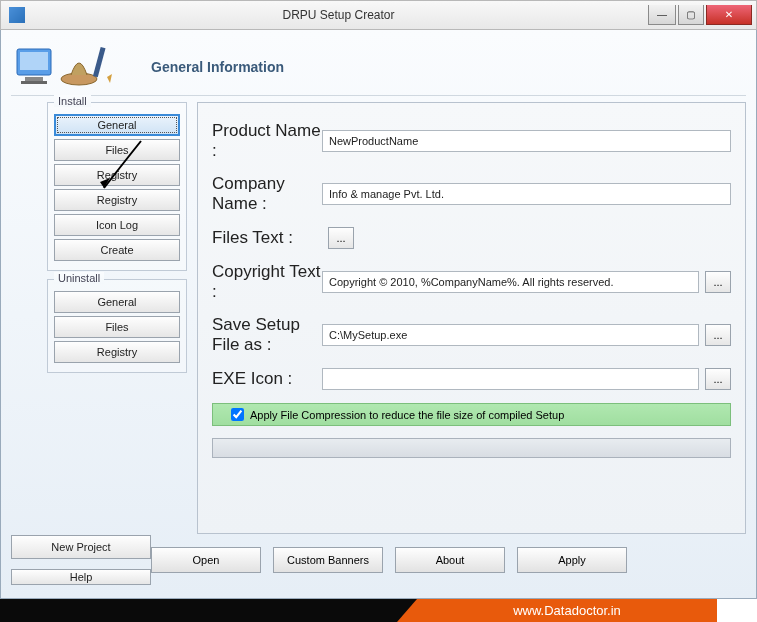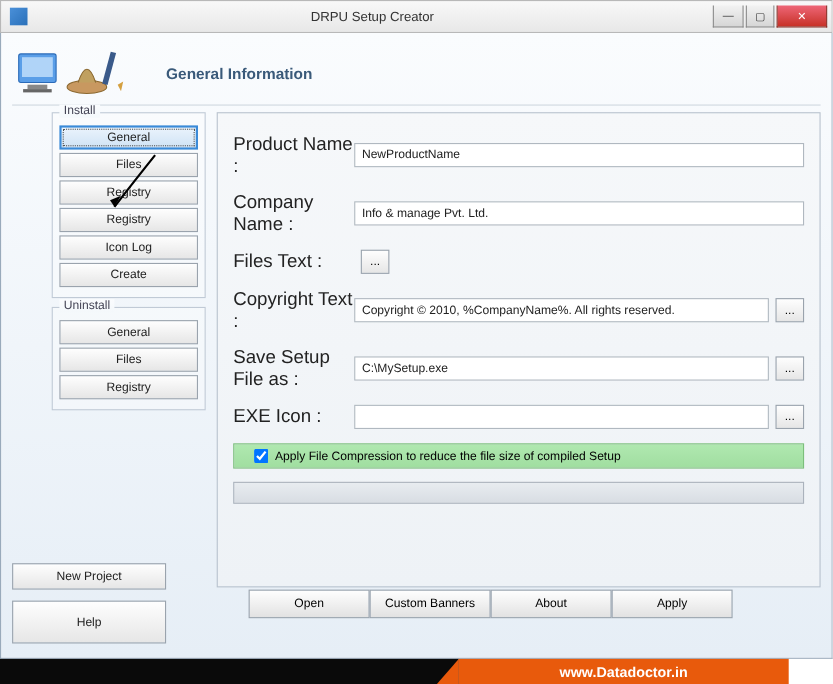--- a/index.html
+++ b/index.html
@@ -42,30 +42,30 @@
 .browsebtn { width:26px; height:22px; margin-left:6px; background:linear-gradient(#fefefe,#e6e6e6); border:1px solid #9aa3ad; font-size:11px; cursor:pointer; }
 
 .compressrow { display:flex; align-items:flex-end; background:linear-gradient(#b0e8b0,#a0dea0); border:1px solid #7cbf7c; padding:4px 18px; font-size:11px; margin-top:8px; }
 .compressrow input { margin-right:6px; }
 
 .progress { height:20px; border:1px solid #aab2bc; background:linear-gradient(#e8ecf0,#d8dde3); margin-top:12px; }
 
 
 .footer { position:absolute; bottom:10px; left:10px; right:15px; display:flex; align-items:center; }
 .footer-left { display:flex; flex-direction:column; gap:4px; width:140px; }
-.footer-right { flex:1; display:flex; justify-content:center; }
+.footer-right { flex:1; display:flex; justify-content:flex-start; gap:12px; }
 .bigbtn { width:110px; height:26px; background:linear-gradient(#fefefe,#e2e2e2); border:1px solid #9aa3ad; font-size:11px; cursor:pointer; }
 
 
 .arrow { position:absolute; top:106px; left:95px; width:60px; height:60px; pointer-events:none; z-index:10; }
 
 
 .bottombar { position:absolute; bottom:0; left:0; right:0; height:23px; display:flex; }
 .bb-black { flex:1; background:#0a0a0a; }
-.bb-orange { width:300px; background:#e85a0c; color:#fff; display:flex; align-items:center; justify-content:center; font-size:13px; font-weight:bold; position:relative; }
+.bb-orange { width:300px; background:#e85a0c; color:#fff; display:flex; align-items:center; justify-content:center; font-size:13px; font-weight:normal; position:relative; }
 .bb-orange::before { content:""; position:absolute; left:-20px; top:0; width:0; height:0; border-top:23px solid transparent; border-right:20px solid #e85a0c; }
 .bb-white { width:40px; background:#fff; }
 </style>
 </head>
 <body>
 
 <div class="titlebar">
   <div class="app-icon"></div>
   <div class="title">DRPU Setup Creator</div>
   <div class="winbtns">
@@ -160,21 +160,21 @@
       </div>
 
       <div class="progress"></div>
 
     </div>
   </div>
 
   <div class="footer">
     <div class="footer-left">
       <button class="sidebtn" style="height:24px">New Project</button>
-      <button class="sidebtn" style="height:39px">Help</button>
+      <button class="sidebtn" style="height:16px">Help</button>
     </div>
     <div class="footer-right">
       <button class="bigbtn">Open</button>
       <button class="bigbtn">Custom Banners</button>
       <button class="bigbtn">About</button>
       <button class="bigbtn">Apply</button>
     </div>
   </div>
 
 </div>

